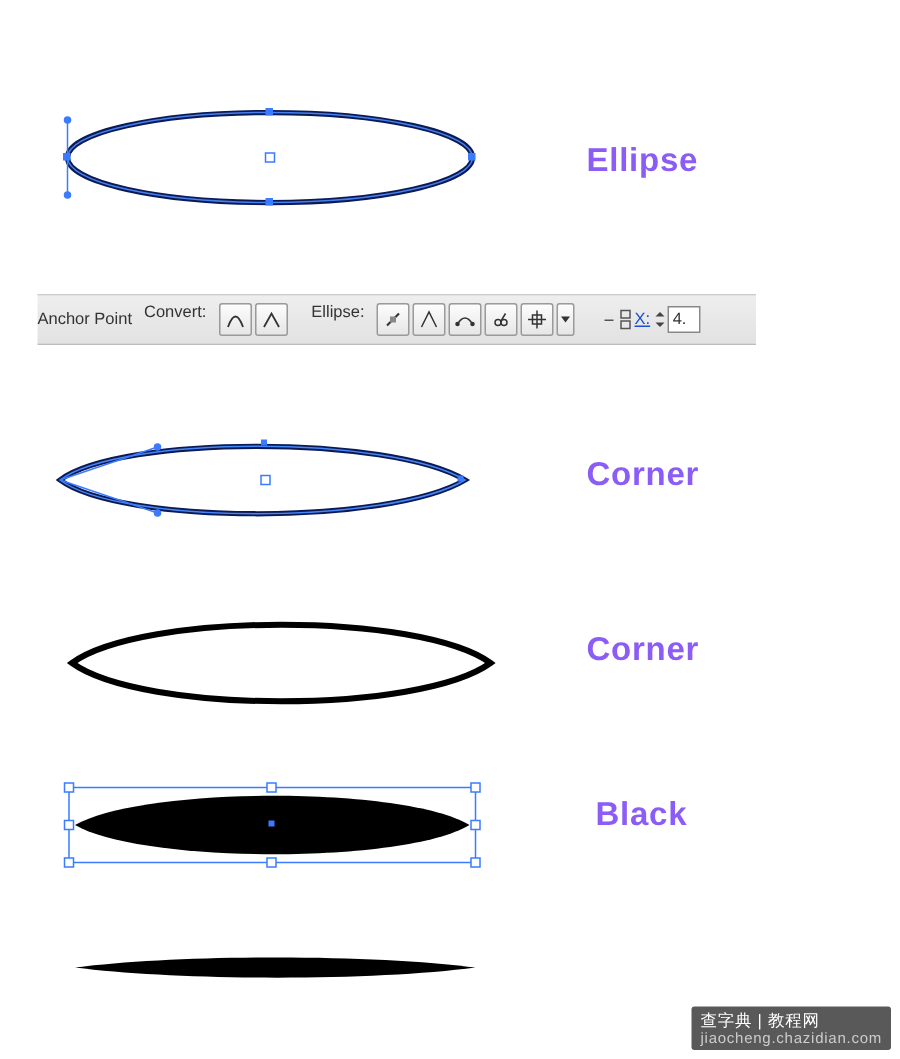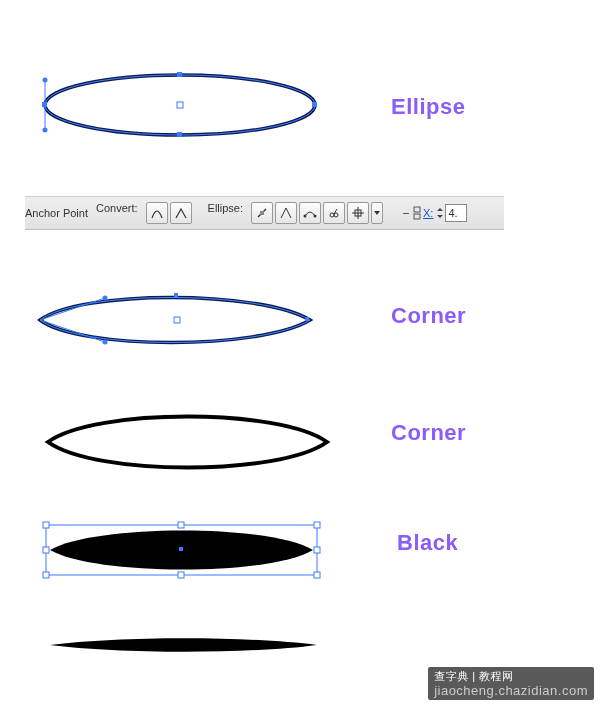--- a/index.html
+++ b/index.html
@@ -97,21 +97,21 @@
     font-size: 11px;
     padding: 2px 6px;
     border-radius: 2px;
     letter-spacing: 0.5px;
     white-space: nowrap;
     margin-top: 17px;
   }
   .watermark .sub {
     display:block;
     text-align:right;
-    font-size:13px;
+    font-size:10px;
     color:#ccc;
     margin-top:-1px;
   }
 </style>
 </head>
 <body>
 
 <div class="canvas">
 
   <svg width="600" height="200" style="position:absolute;left:0;top:0">

